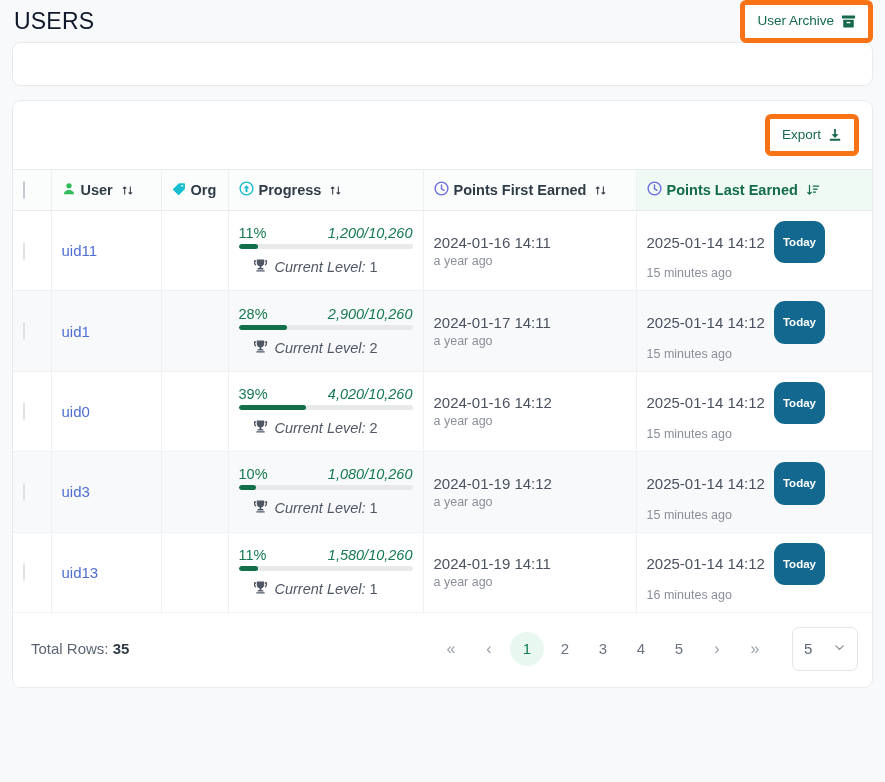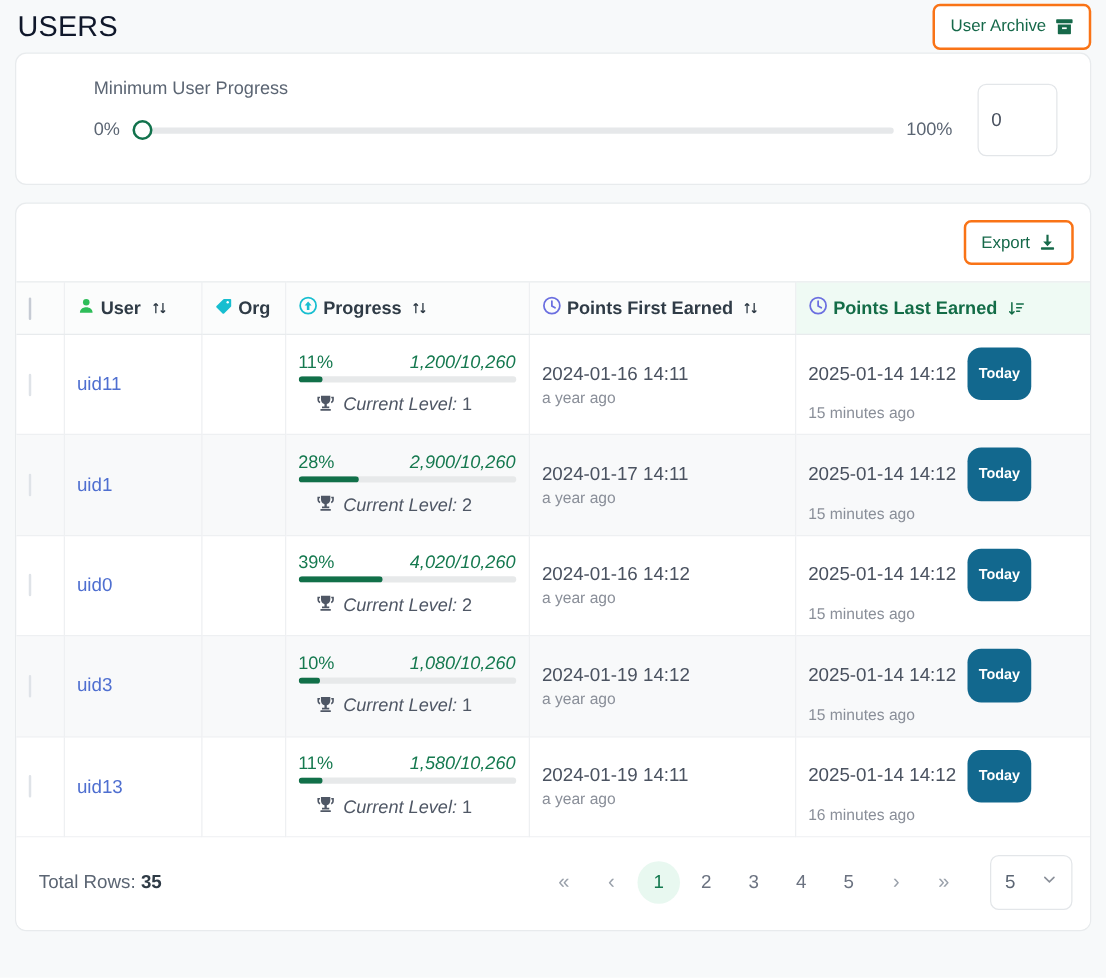--- a/index.html
+++ b/index.html
@@ -19,21 +19,21 @@
     height: 42px;
     display: flex; align-items: center; justify-content: space-between;
     padding: 0 12px 0 14px;
   }
   .page-title {
     font-size: 23px; font-weight: 400; letter-spacing: .2px;
     color: #0f172a;
   }
   .btn {
     display: inline-flex; align-items: center; gap: 7px;
-    border: 2px solid #f97316; background: #ffffff; color: #16694a;
+    border: 5px solid #f97316; background: #ffffff; color: #16694a;
     border-radius: 6px; font-size: 13.5px; line-height: 1;
     padding: 9px 12px; cursor: pointer; font-family: inherit;
     white-space: nowrap;
   }
   .btn.disabled { border-color: #cfdbd5; color: #9fb3a9; cursor: default; }
   .btn .ic { display: inline-flex; }
 
   
   .card {
     background: #ffffff;
@@ -172,34 +172,20 @@
           <path d="M2.4 6h11.2v7.6a.7.7 0 0 1-.7.7H3.1a.7.7 0 0 1-.7-.7V6z"></path>
           <rect x="6" y="8.4" width="4" height="1.5" fill="#fff"></rect>
         </svg>
       </span>
     </button>
   </div>
 
   <div class="card filter-card">
     <div class="filter-row">
 
-      <div class="filter-right">
-        <div class="slider-block">
-          <label class="lbl">Minimum User Progress</label>
-          <div class="slider-line">
-            <span class="pct">0%</span>
-            <span class="slider-track-wrap">
-              <span class="slider-track"></span>
-              <span class="slider-thumb"></span>
-            </span>
-            <span class="pct">100%</span>
-          </div>
-        </div>
-        <input class="num-input" type="text" value="0" style="">
-      </div>
     </div>
   </div>
 
   <div class="card table-card">
 
     <div class="table-toolbar">
       <button class="btn">
         <span>Export</span>
         <span class="ic">
           <svg width="14" height="14" viewBox="0 0 16 16" fill="#16694a">

